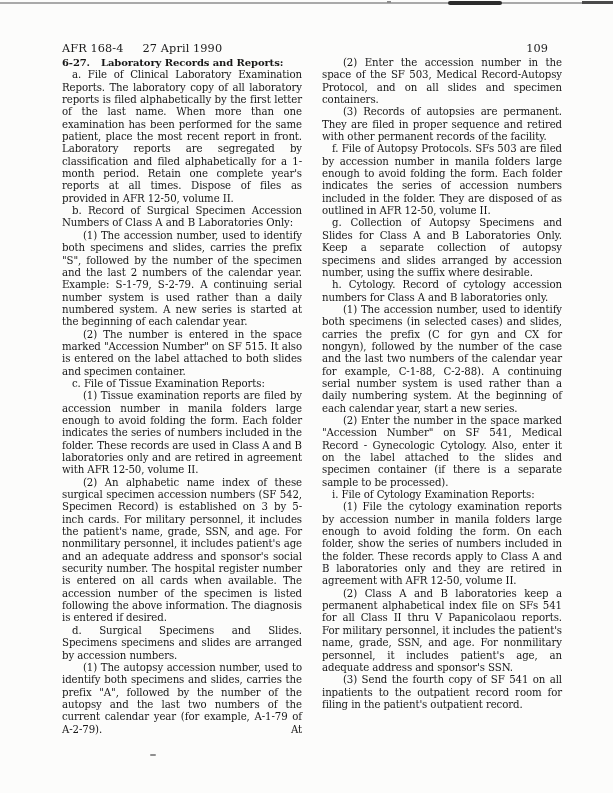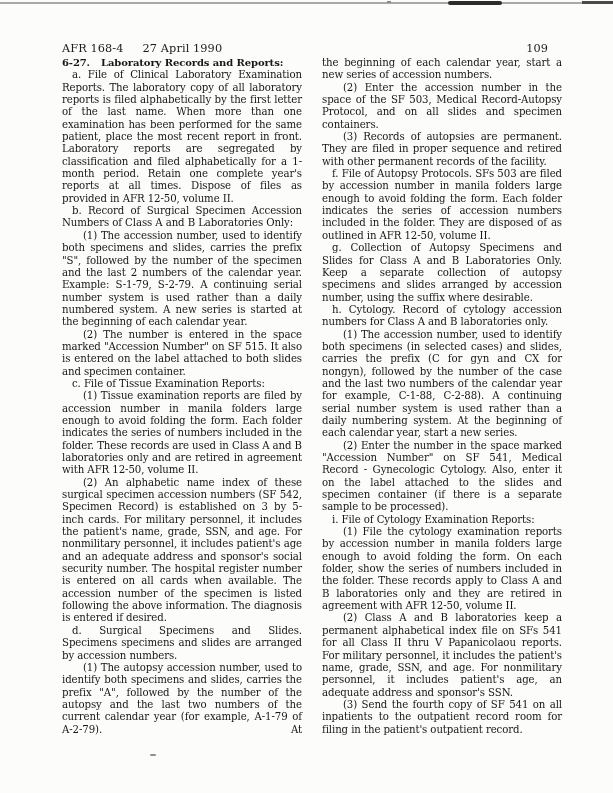--- a/index.html
+++ b/index.html
@@ -79,21 +79,20 @@
         <p class="para l1">b. Record of Surgical Specimen Accession Numbers of Class A and B Laboratories Only:</p>
         <p class="para l2">(1) The accession number, used to identify both specimens and slides, carries the prefix "S", followed by the number of the specimen and the last 2 numbers of the calendar year. Example: S-1-79, S-2-79. A continuing serial number system is used rather than a daily numbered system. A new series is started at the beginning of each calendar year.</p>
         <p class="para l2">(2) The number is entered in the space marked "Accession Number" on SF 515. It also is entered on the label attached to both slides and specimen container.</p>
         <p class="para l1">c. File of Tissue Examination Reports:</p>
         <p class="para l2">(1) Tissue examination reports are filed by accession number in manila folders large enough to avoid folding the form. Each folder indicates the series of numbers included in the folder. These records are used in Class A and B laboratories only and are retired in agreement with AFR 12-50, volume II.</p>
         <p class="para l2">(2) An alphabetic name index of these surgical specimen accession numbers (SF 542, Specimen Record) is established on 3 by 5-inch cards. For military personnel, it includes the patient's name, grade, SSN, and age. For nonmilitary personnel, it includes patient's age and an adequate address and sponsor's social security number. The hospital register number is entered on all cards when available. The accession number of the specimen is listed following the above information. The diagnosis is entered if desired.</p>
         <p class="para l1">d. Surgical Specimens and Slides. Specimens specimens and slides are arranged by accession numbers.</p>
         <p class="para l2 jlast">(1) The autopsy accession number, used to identify both specimens and slides, carries the prefix "A", followed by the number of the autopsy and the last two numbers of the current calendar year (for example, A-1-79 of A-2-79). At</p>
       </div>
     <div class="col">
-        <p class="para cont">the beginning of each calendar year, start a new series of accession numbers.</p>
         <p class="para l2">(2) Enter the accession number in the space of the SF 503, Medical Record-Autopsy Protocol, and on all slides and specimen containers.</p>
         <p class="para l2">(3) Records of autopsies are permanent. They are filed in proper sequence and retired with other permanent records of the facility.</p>
         <p class="para l1">f. File of Autopsy Protocols. SFs 503 are filed by accession number in manila folders large enough to avoid folding the form. Each folder indicates the series of accession numbers included in the folder. They are disposed of as outlined in AFR 12-50, volume II.</p>
         <p class="para l1">g. Collection of Autopsy Specimens and Slides for Class A and B Laboratories Only. Keep a separate collection of autopsy specimens and slides arranged by accession number, using the suffix where desirable.</p>
         <p class="para l1">h. Cytology. Record of cytology accession numbers for Class A and B laboratories only.</p>
         <p class="para l2">(1) The accession number, used to identify both specimens (in selected cases) and slides, carries the prefix (C for gyn and CX for nongyn), followed by the number of the case and the last two numbers of the calendar year for example, C-1-88, C-2-88). A continuing serial number system is used rather than a daily numbering system. At the beginning of each calendar year, start a new series.</p>
         <p class="para l2">(2) Enter the number in the space marked "Accession Number" on SF 541, Medical Record - Gynecologic Cytology. Also, enter it on the label attached to the slides and specimen container (if there is a separate sample to be processed).</p>
         <p class="para l1">i. File of Cytology Examination Reports:</p>
         <p class="para l2">(1) File the cytology examination reports by accession number in manila folders large enough to avoid folding the form. On each folder, show the series of numbers included in the folder. These records apply to Class A and B laboratories only and they are retired in agreement with AFR 12-50, volume II.</p>
         <p class="para l2">(2) Class A and B laboratories keep a permanent alphabetical index file on SFs 541 for all Class II thru V Papanicolaou reports. For military personnel, it includes the patient's name, grade, SSN, and age. For nonmilitary personnel, it includes patient's age, an adequate address and sponsor's SSN.</p>

